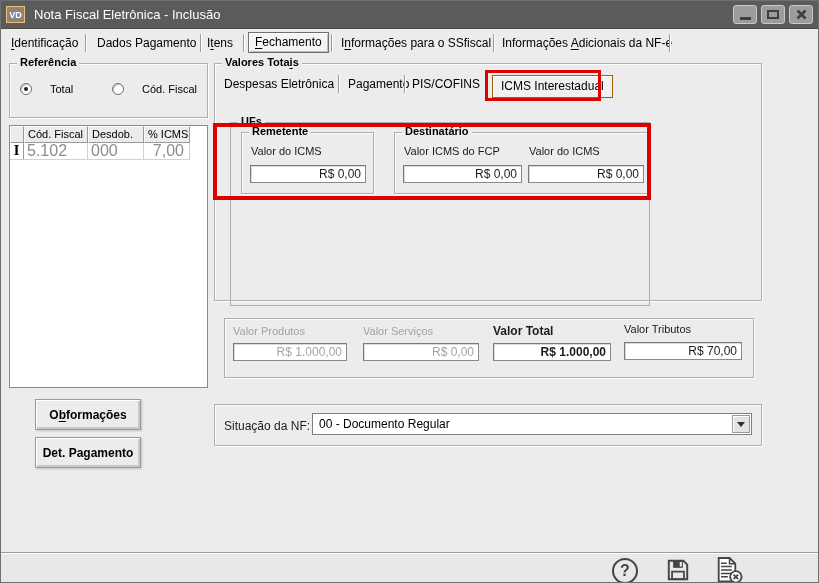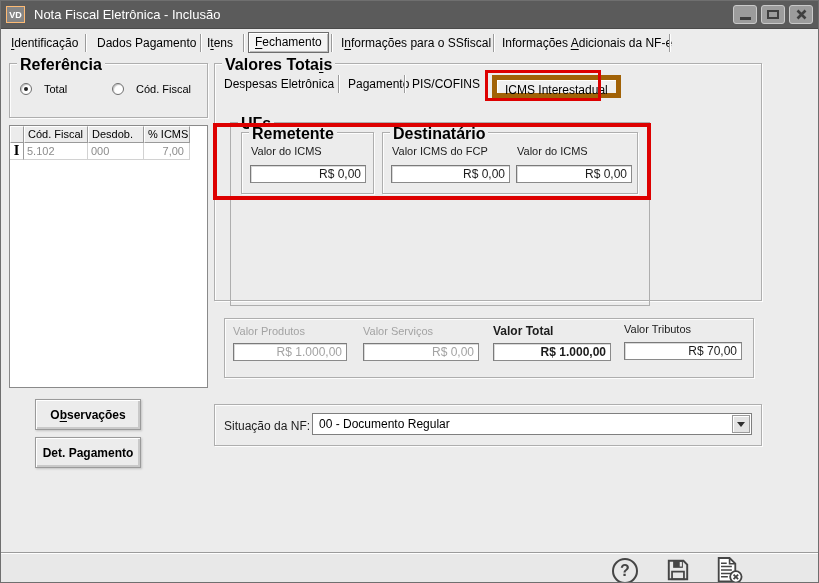--- a/index.html
+++ b/index.html
@@ -26,49 +26,49 @@
   .mtab { position: absolute; top: 7px; font-size: 12px; color: #000; white-space: nowrap; cursor: default; }
   .mtab-box { position: absolute; top: 3px; height: 21px; line-height: 19px; padding: 0 6px;
     font-size: 12px; background: #f4f4f4; border: 1px solid #6e6e6e;
     box-shadow: inset 1px 1px 0 #ffffff, inset -1px -1px 0 #bdbdbd; white-space: nowrap; cursor: default; }
   .vsep { position: absolute; top: 5px; width: 1px; height: 18px; background: #9b9b9b; box-shadow: 1px 0 0 #ffffff; }
   .u { text-decoration: underline; text-underline-offset: 2px; }
   
   .groupbox { position: absolute; border: 1px solid #aeaeae;
     box-shadow: inset 1px 1px 0 rgba(255,255,255,.9), 1px 1px 0 rgba(255,255,255,.9); }
   .gb-title { position: absolute; top: -8px; left: 7px; background: #ececec; padding: 0 3px;
-    font-weight: bold; font-size: 16px; white-space: nowrap; }
-  
-  .radio { position: absolute; display: flex; align-items: flex-end; gap: 12px; font-size: 11px; cursor: default; }
+    font-weight: bold; font-size: 11px; white-space: nowrap; }
+  
+  .radio { position: absolute; display: flex; align-items: flex-end; gap: 18px; font-size: 11px; cursor: default; }
   .radio-circle { width: 12px; height: 12px; border-radius: 50%; background: #fff;
     border: 1px solid #6f6f6f; box-shadow: inset 1px 1px 1px #c4c4c4; position: relative; flex: 0 0 auto; }
   .radio-circle.checked::after { content: ""; position: absolute; left: 3px; top: 3px;
     width: 4px; height: 4px; background: #222; border-radius: 50%; }
   
   .list-area { position: absolute; left: 8px; top: 124px; width: 199px; height: 263px;
     background: #ffffff; border: 1px solid #8a8a8a; }
   .grid { display: grid; grid-template-columns: 14px 64px 56px 46px; }
   .gh { background: #ececec; border-top: 1px solid #ffffff; border-left: 1px solid #ffffff;
     border-right: 1px solid #9a9a9a; border-bottom: 1px solid #9a9a9a;
     font-size: 11px; height: 17px; line-height: 15px; padding-left: 3px; white-space: nowrap; overflow: hidden; }
-  .gc { font-size: 11px; color: #8c8c8c; height: 17px; line-height: 16px;
+  .gc { font-size: 16px; color: #8c8c8c; height: 17px; line-height: 16px;
     border-right: 1px solid #d2d2d2; border-bottom: 1px solid #d2d2d2; padding: 0 3px;
     white-space: nowrap; overflow: hidden; }
   .gc.num { text-align: right; padding-right: 5px; }
   .gc.marker { color: #000; text-align: center; font-family: "DejaVu Serif", serif;
     font-weight: bold; font-size: 12px; border-right: 1px solid #9a9a9a; padding: 0; }
   
   .btn3d { position: absolute; width: 106px; height: 31px; background: #ececec;
     border: 1px solid #9a9a9a; box-shadow: inset 1px 1px 0 #ffffff, inset -2px -2px 0 #c9c9c9, 1px 1px 2px rgba(0,0,0,.18);
     font-weight: bold; font-size: 12px; display: flex; align-items: center; justify-content: center;
     cursor: default; white-space: nowrap; }
   
   .subtab { position: absolute; top: 13px; font-size: 12px; white-space: nowrap; cursor: default; }
   .subtab-box { position: absolute; top: 11px; height: 23px; line-height: 21px; padding: 0 8px;
-    font-size: 12px; background: #f0f0f0; border: 5px solid #a16207;
+    font-size: 12px; background: #f0f0f0; border: 1px solid #a16207;
     box-shadow: inset 1px 1px 0 #ffffff; white-space: nowrap; cursor: default; }
   .ssep { position: absolute; top: 11px; width: 1px; height: 18px; background: #9b9b9b; box-shadow: 1px 0 0 #ffffff; }
   
   .flabel { position: absolute; font-size: 11px; color: #1c1c1c; white-space: nowrap; }
   .flabel.dis { color: #a3a3a3; }
   .flabel.bold { font-weight: bold; font-size: 12px; }
   input.win { position: absolute; height: 18px; background: #ffffff; border: 1px solid #8a8a8a;
     border-top-color: #7a7a7a; border-left-color: #7a7a7a;
     box-shadow: inset 1px 1px 0 #d9d9d9; font-family: "Liberation Sans", sans-serif;
     font-size: 12px; text-align: right; padding: 0 4px; color: #1c1c1c; }
@@ -154,21 +154,21 @@
       <div class="gc marker">I</div>
       <div class="gc">5.102</div>
       <div class="gc">000</div>
       <div class="gc num">7,00</div>
     </div>
   </div>
 
   <div class="btn3d" style="left:34px; top:398px">
       <span>O</span>
       <span class="u">b</span>
-      <span>servações</span>
+      <span>formações</span>
     </div>
   <div class="btn3d" style="left:34px; top:436px">
       <span>Det. Pagamento</span>
     </div>
 
   <div class="groupbox" style="left:213px; top:62px; width:548px; height:238px">
     <span class="gb-title"><span>Valores Tota</span><span class="u">i</span><span>s</span></span>
 
     <div class="subtab" style="left:9px">Despesas Eletrônica</div>
     <div class="ssep" style="left:123px"></div>
@@ -180,21 +180,21 @@
 
     <div class="groupbox" style="left:15px; top:58px; width:420px; height:184px; box-shadow:none">
       <span class="gb-title">UFs</span>
 
       <div class="groupbox" style="left:10px; top:9px; width:133px; height:62px">
         <span class="gb-title">Remetente</span>
         <span class="flabel" style="left:9px; top:12px">Valor do ICMS</span>
         <input class="win" style="left: 8px; top: 32px; width: 116px;" value="R$ 0,00">
       </div>
 
-      <div class="groupbox" style="left:151px; top:9px; width:256px; height:62px">
+      <div class="groupbox" style="left:163px; top:9px; width:256px; height:62px">
         <span class="gb-title">Destinatário</span>
         <span class="flabel" style="left:9px; top:12px">Valor ICMS do FCP</span>
         <input class="win" style="left: 8px; top: 32px; width: 119px;" value="R$ 0,00">
         <span class="flabel" style="left:134px; top:12px">Valor do ICMS</span>
         <input class="win" style="left: 133px; top: 32px; width: 116px;" value="R$ 0,00">
       </div>
     </div>
 
     <div class="groupbox" style="left:9px; top:254px; width:530px; height:60px">
       <span class="flabel dis" style="left:8px; top:6px">Valor Produtos</span>

